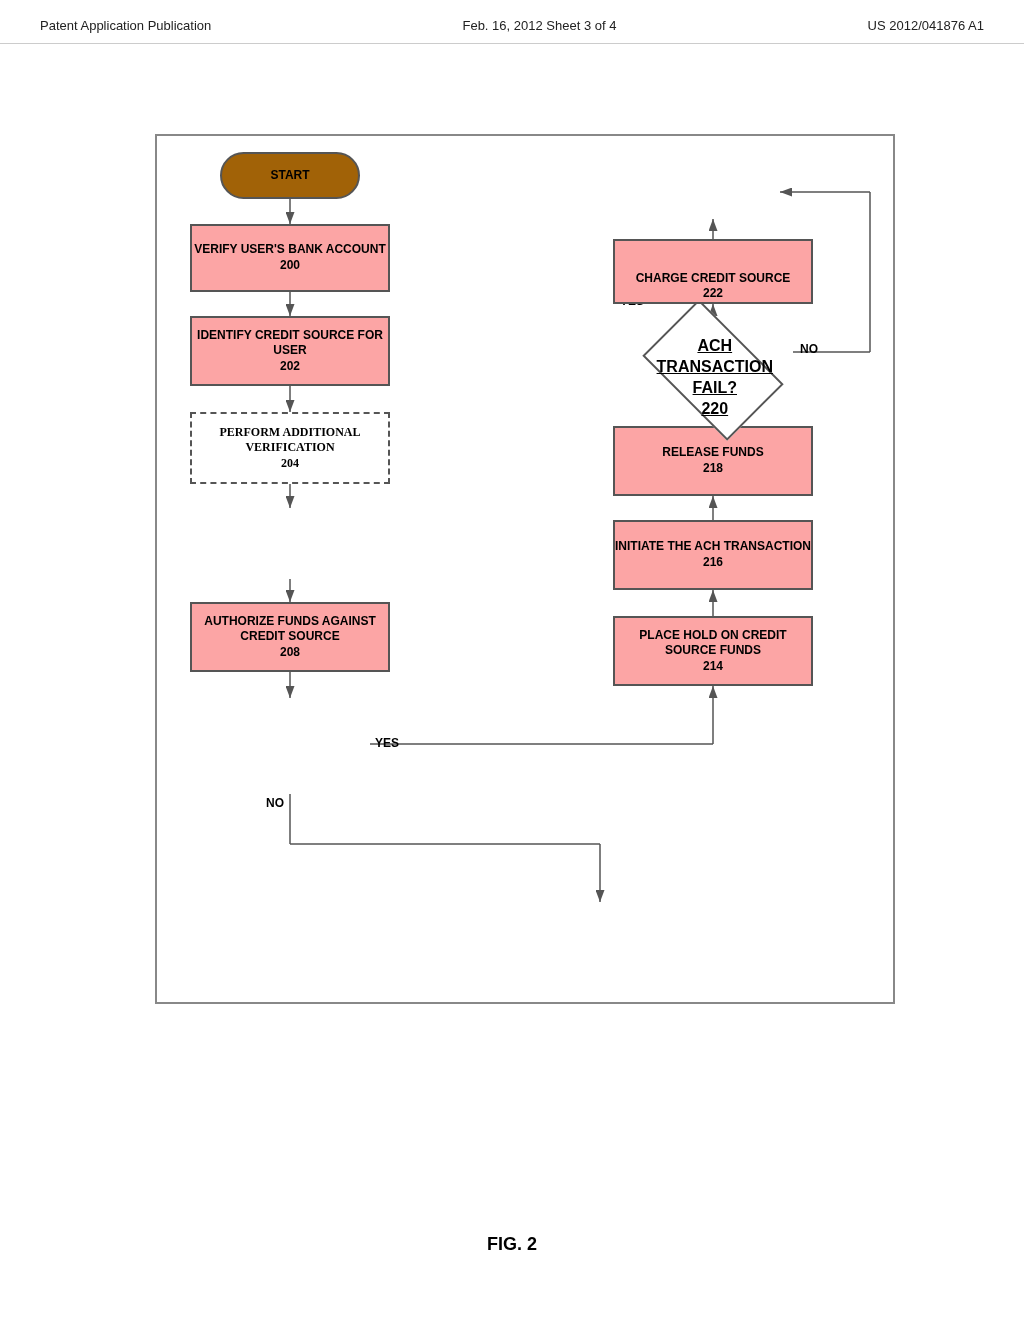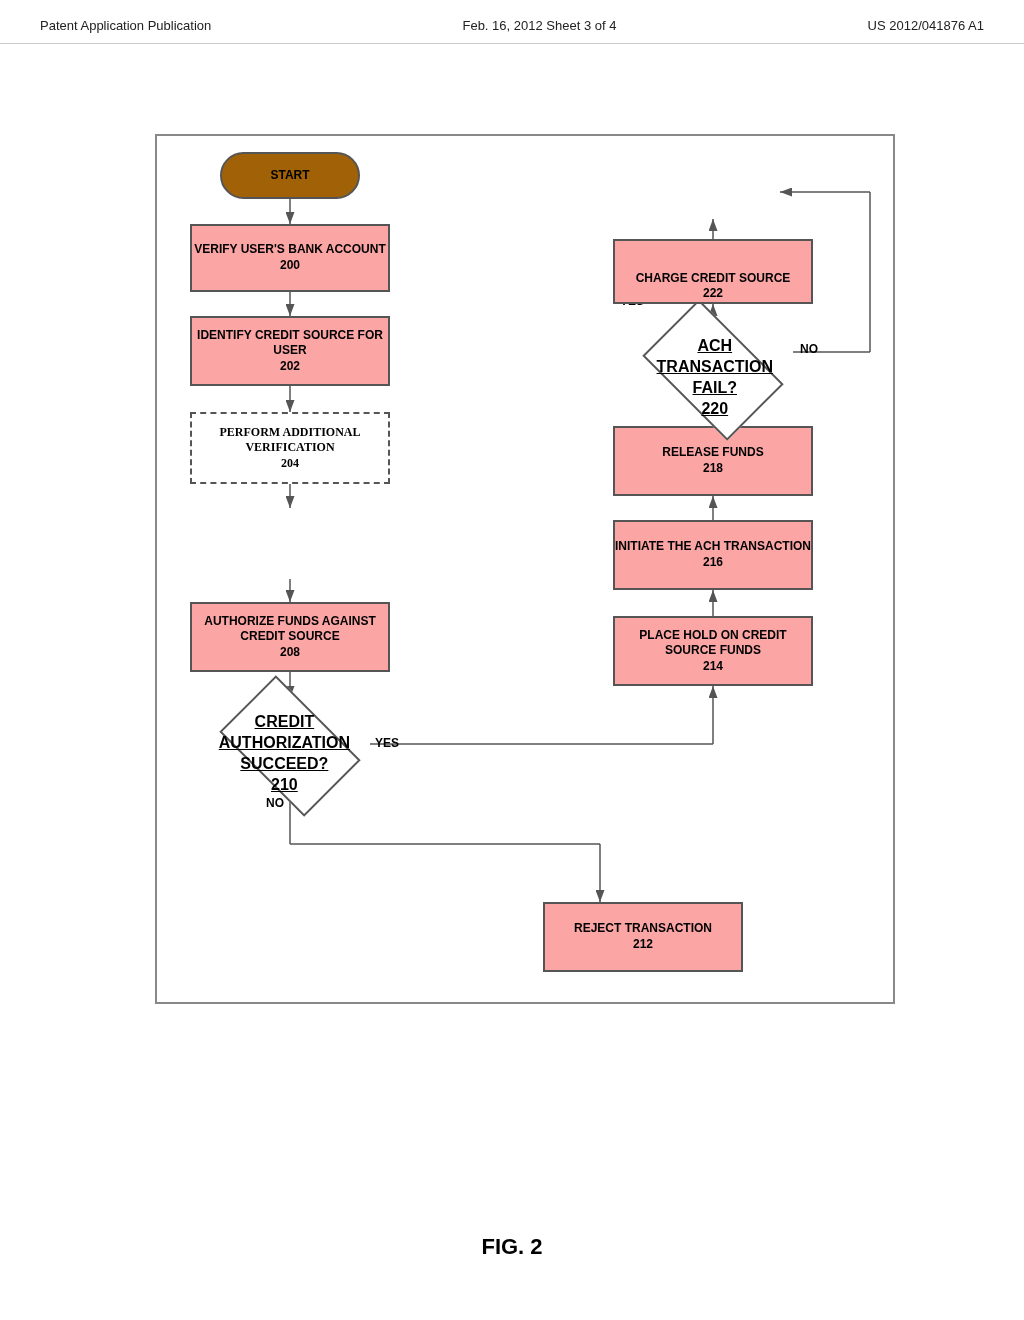--- a/index.html
+++ b/index.html
@@ -21,21 +21,21 @@
     }
 
     .diagram-container {
       position: relative;
       width: 1024px;
       height: 1180px;
     }
 
     .fig-label {
       text-align: center;
-      font-size: 22px;
+      font-size: 18px;
       font-weight: bold;
       margin-top: 10px;
     }
 
     
     .shape {
       position: absolute;
       display: flex;
       align-items: center;
       justify-content: center;
@@ -162,38 +162,29 @@
 
   <div class="shape dashed-rect" style="left:190px; top:368px; width:200px; height:72px;">
     <span>PERFORM ADDITIONAL VERIFICATION<br>204</span>
   </div>
 
 
   <div class="shape rect" style="left:190px; top:558px; width:200px; height:70px;">
     <span>AUTHORIZE FUNDS AGAINST CREDIT SOURCE<br>208</span>
   </div>
 
-  <div style="position:absolute; left:230px; top:654px; width:120px; height:96px;">
-    <div class="diamond" style="left:0px; top:8px;"></div>
-    <div class="diamond-label" style="left:0; top:0; width:120px; height:112px;">
-      <span>CREDIT<br>AUTHORIZATION<br>SUCCEED?<br>210</span>
-    </div>
-  </div>
 
   <div class="shape" style="left:375px; top:692px; font-size:12px; font-weight:bold;">
     <span>YES</span>
   </div>
 
   <div class="shape" style="left:266px; top:752px; font-size:12px; font-weight:bold;">
     <span>NO</span>
   </div>
 
-  <div class="shape rect" style="left:543px; top:858px; width:200px; height:70px;">
-    <span>REJECT TRANSACTION<br>212</span>
-  </div>
 
   <div class="shape rect" style="left:613px; top:572px; width:200px; height:70px;">
     <span>PLACE HOLD ON CREDIT SOURCE FUNDS<br>214</span>
   </div>
 
   <div class="shape rect" style="left:613px; top:476px; width:200px; height:70px;">
     <span>INITIATE THE ACH TRANSACTION<br>216</span>
   </div>
 
   <div class="shape rect" style="left:613px; top:382px; width:200px; height:70px;">

